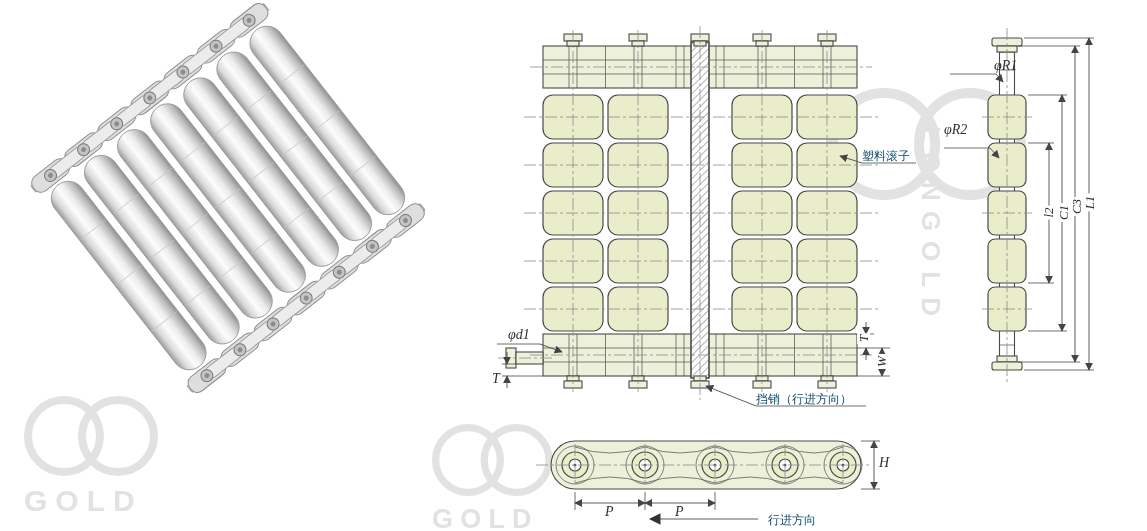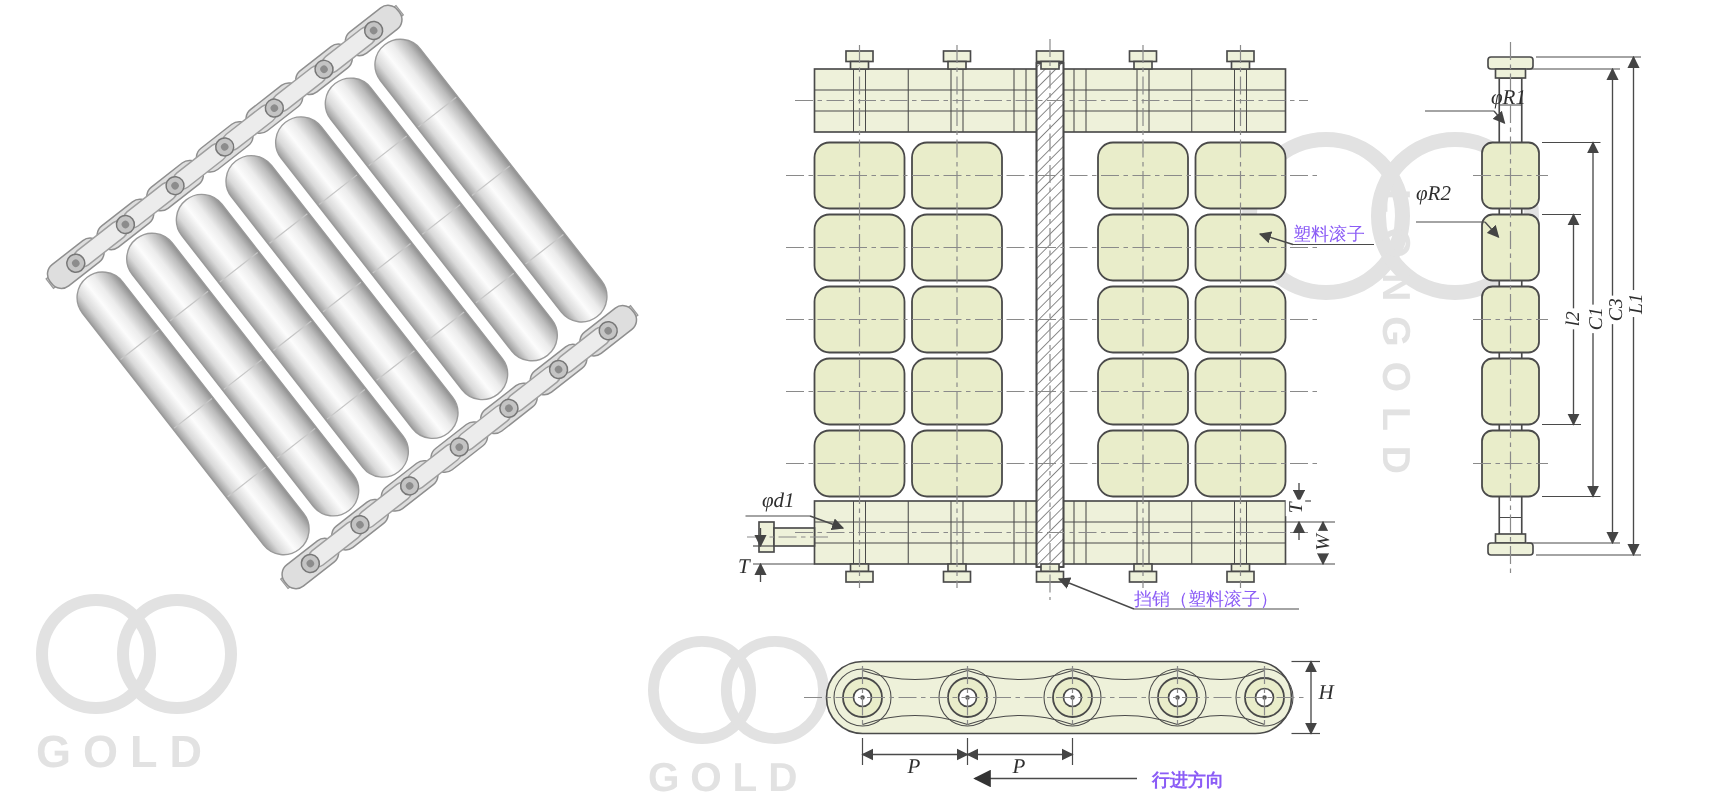--- a/index.html
+++ b/index.html
@@ -16,21 +16,21 @@
   
   .roller{fill:var(--roller-fill);stroke:var(--line);stroke-width:1.2;}
   .plate{fill:var(--plate-fill);stroke:var(--line);stroke-width:1.1;}
   .whitebody{fill:#ffffff;stroke:var(--line);stroke-width:1.1;}
   .thin{stroke:var(--line);stroke-width:0.7;fill:none;}
   .cl{stroke:var(--centerline);stroke-width:0.8;fill:none;stroke-dasharray:12 3 3 3;}
   .dim line,.dim path{stroke:var(--line);stroke-width:0.8;fill:none;}
   .dim .arrowline{stroke-width:0.9;}
   
   .lbl{position:absolute;z-index:3;font:italic 14px "Liberation Serif",serif;color:#2e2e2e;white-space:nowrap;line-height:1;}
-  .lbl-cn{font:12px "Liberation Sans",sans-serif;font-style:normal;color:#8b5cf6;}
+  .lbl-cn{font:12px "Liberation Sans",sans-serif;font-style:normal;color:#0c4a6e;}
   .rot{transform:rotate(-90deg);transform-origin:center;background:#fff;padding:0 2px;font-size:13px;}
   
   .wm{position:absolute;z-index:1;text-align:left;}
   .wm-circles{white-space:nowrap;}
   .wm-circles .c{display:inline-block;width:64px;height:64px;border:8px solid var(--watermark);border-radius:50%;}
   .wm-circles .c2{margin-left:-26px;}
   .wm-text{font:bold 30px "Liberation Sans",sans-serif;color:var(--watermark);letter-spacing:8px;margin-top:4px;}
   .wm-big .c{width:92px;height:92px;border-width:10px;}
   .wm-vert{position:absolute;z-index:1;transform:rotate(90deg);transform-origin:left top;
            font:bold 26px "Liberation Sans",sans-serif;color:var(--watermark);letter-spacing:10px;white-space:nowrap;}
@@ -393,27 +393,27 @@
         <line class="arrowline" x1="758" y1="519" x2="650" y2="519" stroke-width="2" marker-end="url(#arrBig)"></line>
       </g>
     </g>
   </svg>
 
   <span class="lbl" style="left:508px;top:328px">φd1</span>
   <span class="lbl" style="left:492px;top:372px">T</span>
   <span class="lbl rot" style="left:858px;top:332px">T</span>
   <span class="lbl rot" style="left:874px;top:355px">W</span>
   <span class="lbl lbl-cn" style="left:862px;top:148px">塑料滚子</span>
-  <span class="lbl lbl-cn" style="left:756px;top:391px">挡销（塑料滚子）</span>
+  <span class="lbl lbl-cn" style="left:756px;top:391px">挡销（行进方向）</span>
 
   <span class="lbl" style="left:994px;top:59px">φR1</span>
   <span class="lbl" style="left:944px;top:123px">φR2</span>
   <span class="lbl rot" style="left:1041px;top:206px">l2</span>
   <span class="lbl rot" style="left:1054px;top:206px">C1</span>
   <span class="lbl rot" style="left:1067px;top:200px">C3</span>
   <span class="lbl rot" style="left:1081px;top:196px">L1</span>
 
   <span class="lbl" style="left:605px;top:505px">P</span>
   <span class="lbl" style="left:675px;top:505px">P</span>
   <span class="lbl" style="left:879px;top:456px">H</span>
-  <span class="lbl lbl-cn" style="left:768px;top:512px;font-weight:bold">行进方向</span>
+  <span class="lbl lbl-cn" style="left:768px;top:512px;font-weight:normal">行进方向</span>
 
 </div>
 
 </body></html>

